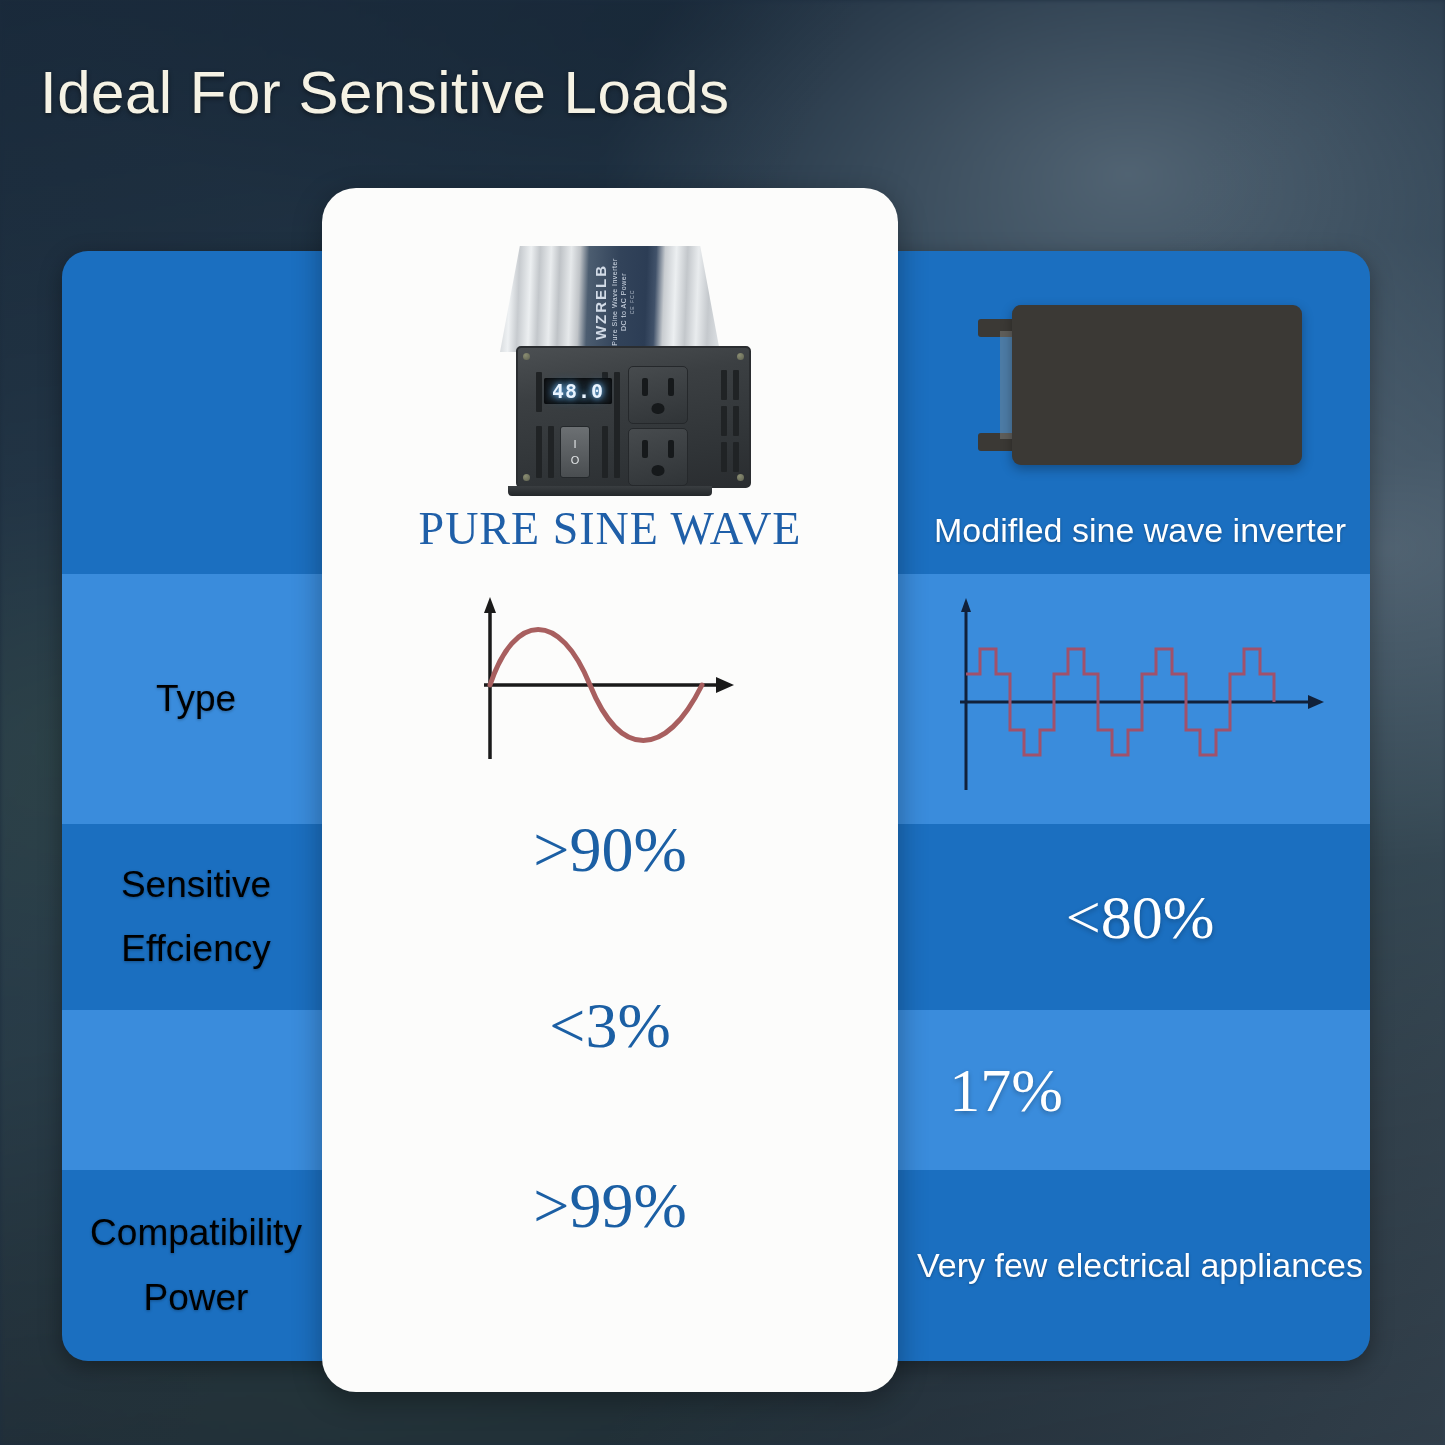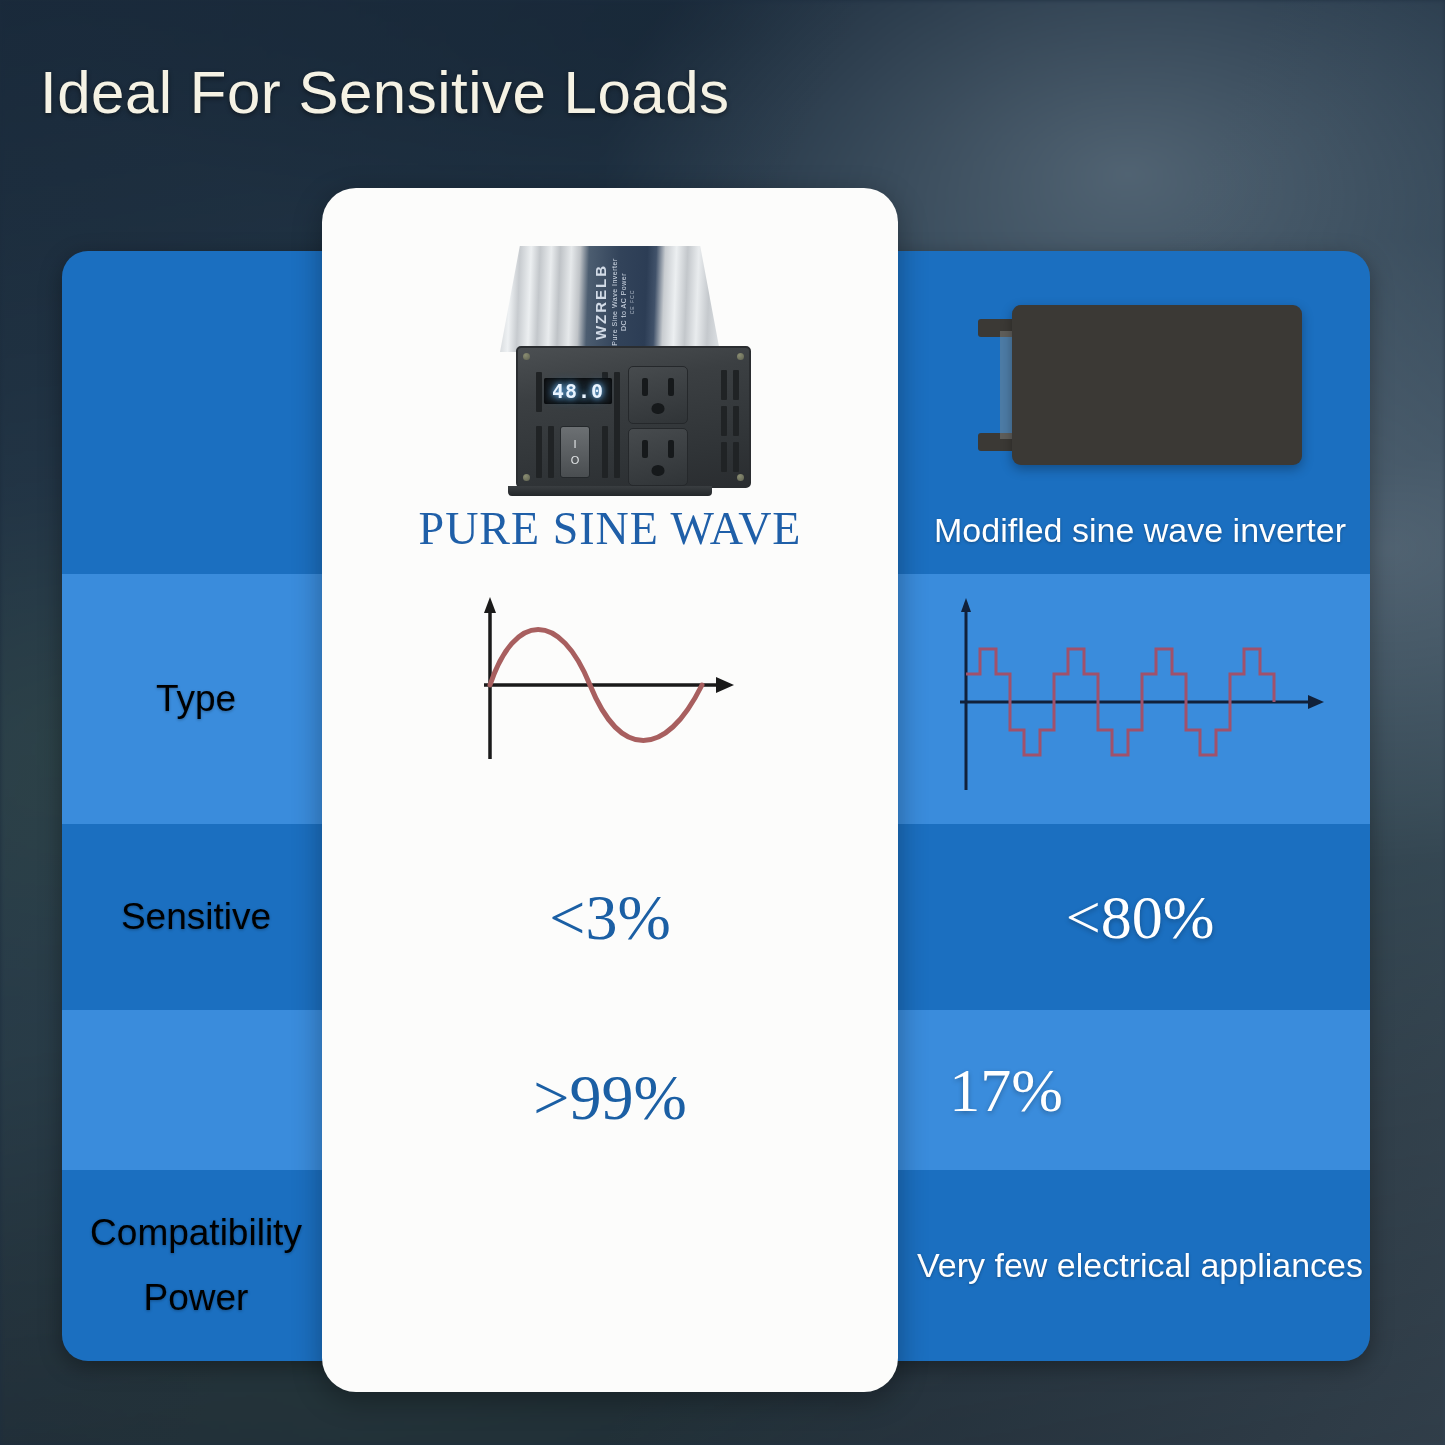--- a/index.html
+++ b/index.html
@@ -370,20 +370,21 @@
                    L246,136 L260,136 L260,161 L276,161 L276,136 L290,136 L290,108
                    L290,80 L304,80 L304,55 L320,55 L320,80 L334,80 L334,108" fill="none" stroke="#a0516b" stroke-width="3" stroke-linejoin="miter"></path>
         </svg>
       </div>
     </div>
   </div>
 
   <div class="row dark row-conv">
     <div class="cell-label">
       <span>Sensitive</span>
+      <span>Effciency</span>
     </div>
     <div class="cell-mid"></div>
     <div class="cell-right">
       <div class="right-value">&lt;80%</div>
     </div>
   </div>
 
   <div class="row light row-thd">
     <div class="cell-mid"></div>
     <div class="cell-right">
@@ -464,16 +465,17 @@
   <div style="margin-top:34px; height:190px;">
     <svg width="300" height="190" viewBox="0 0 300 190">
       <line x1="30" y1="22" x2="30" y2="170" stroke="#1a1a1a" stroke-width="3.5"></line>
       <polygon points="30,8 24,24 36,24" fill="#1a1a1a"></polygon>
       <line x1="24" y1="96" x2="262" y2="96" stroke="#1a1a1a" stroke-width="3.5"></line>
       <polygon points="274,96 256,88 256,104" fill="#1a1a1a"></polygon>
       <path d="M30,96 C55,22 100,22 130,96 C160,170 205,170 242,96" fill="none" stroke="#a85f5f" stroke-width="5" stroke-linecap="round"></path>
     </svg>
   </div>
 
+  <div class="card-value" style="margin-top:34px;">&gt;90%</div>
   <div class="card-value" style="margin-top:102px;">&lt;3%</div>
   <div class="card-value" style="margin-top:106px;">&gt;99%</div>
 
 </div>
 
 </body></html>

